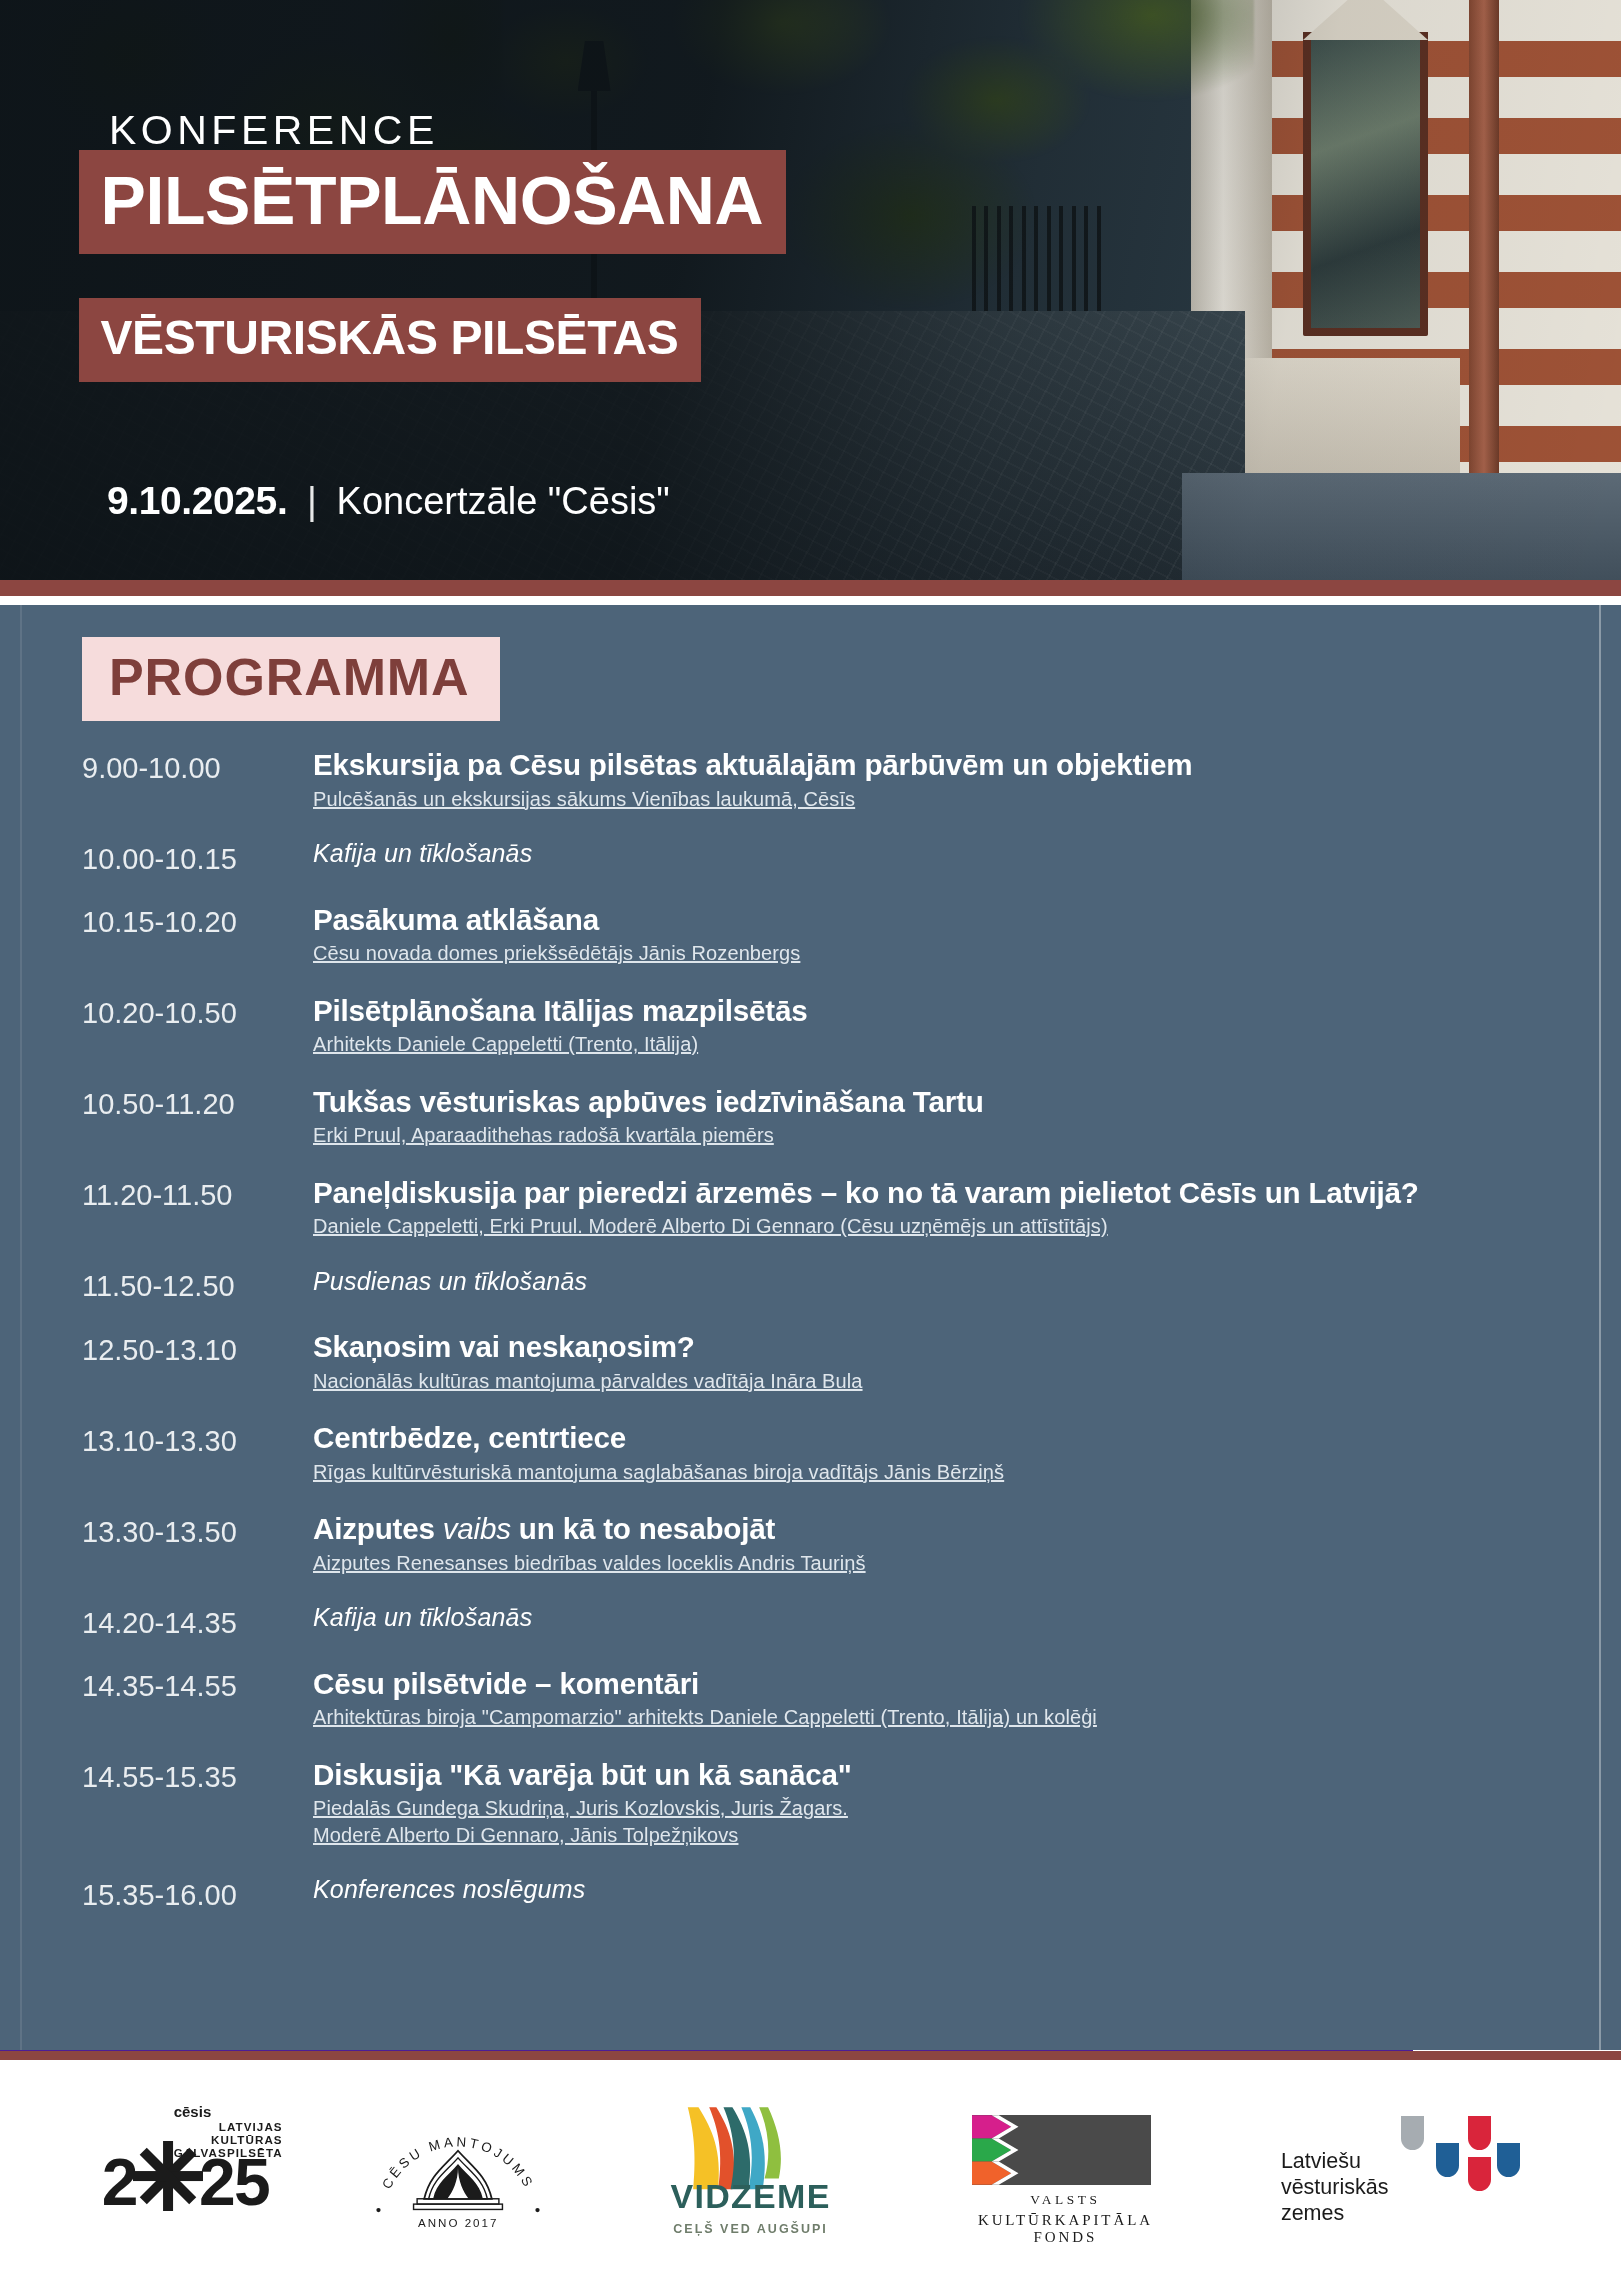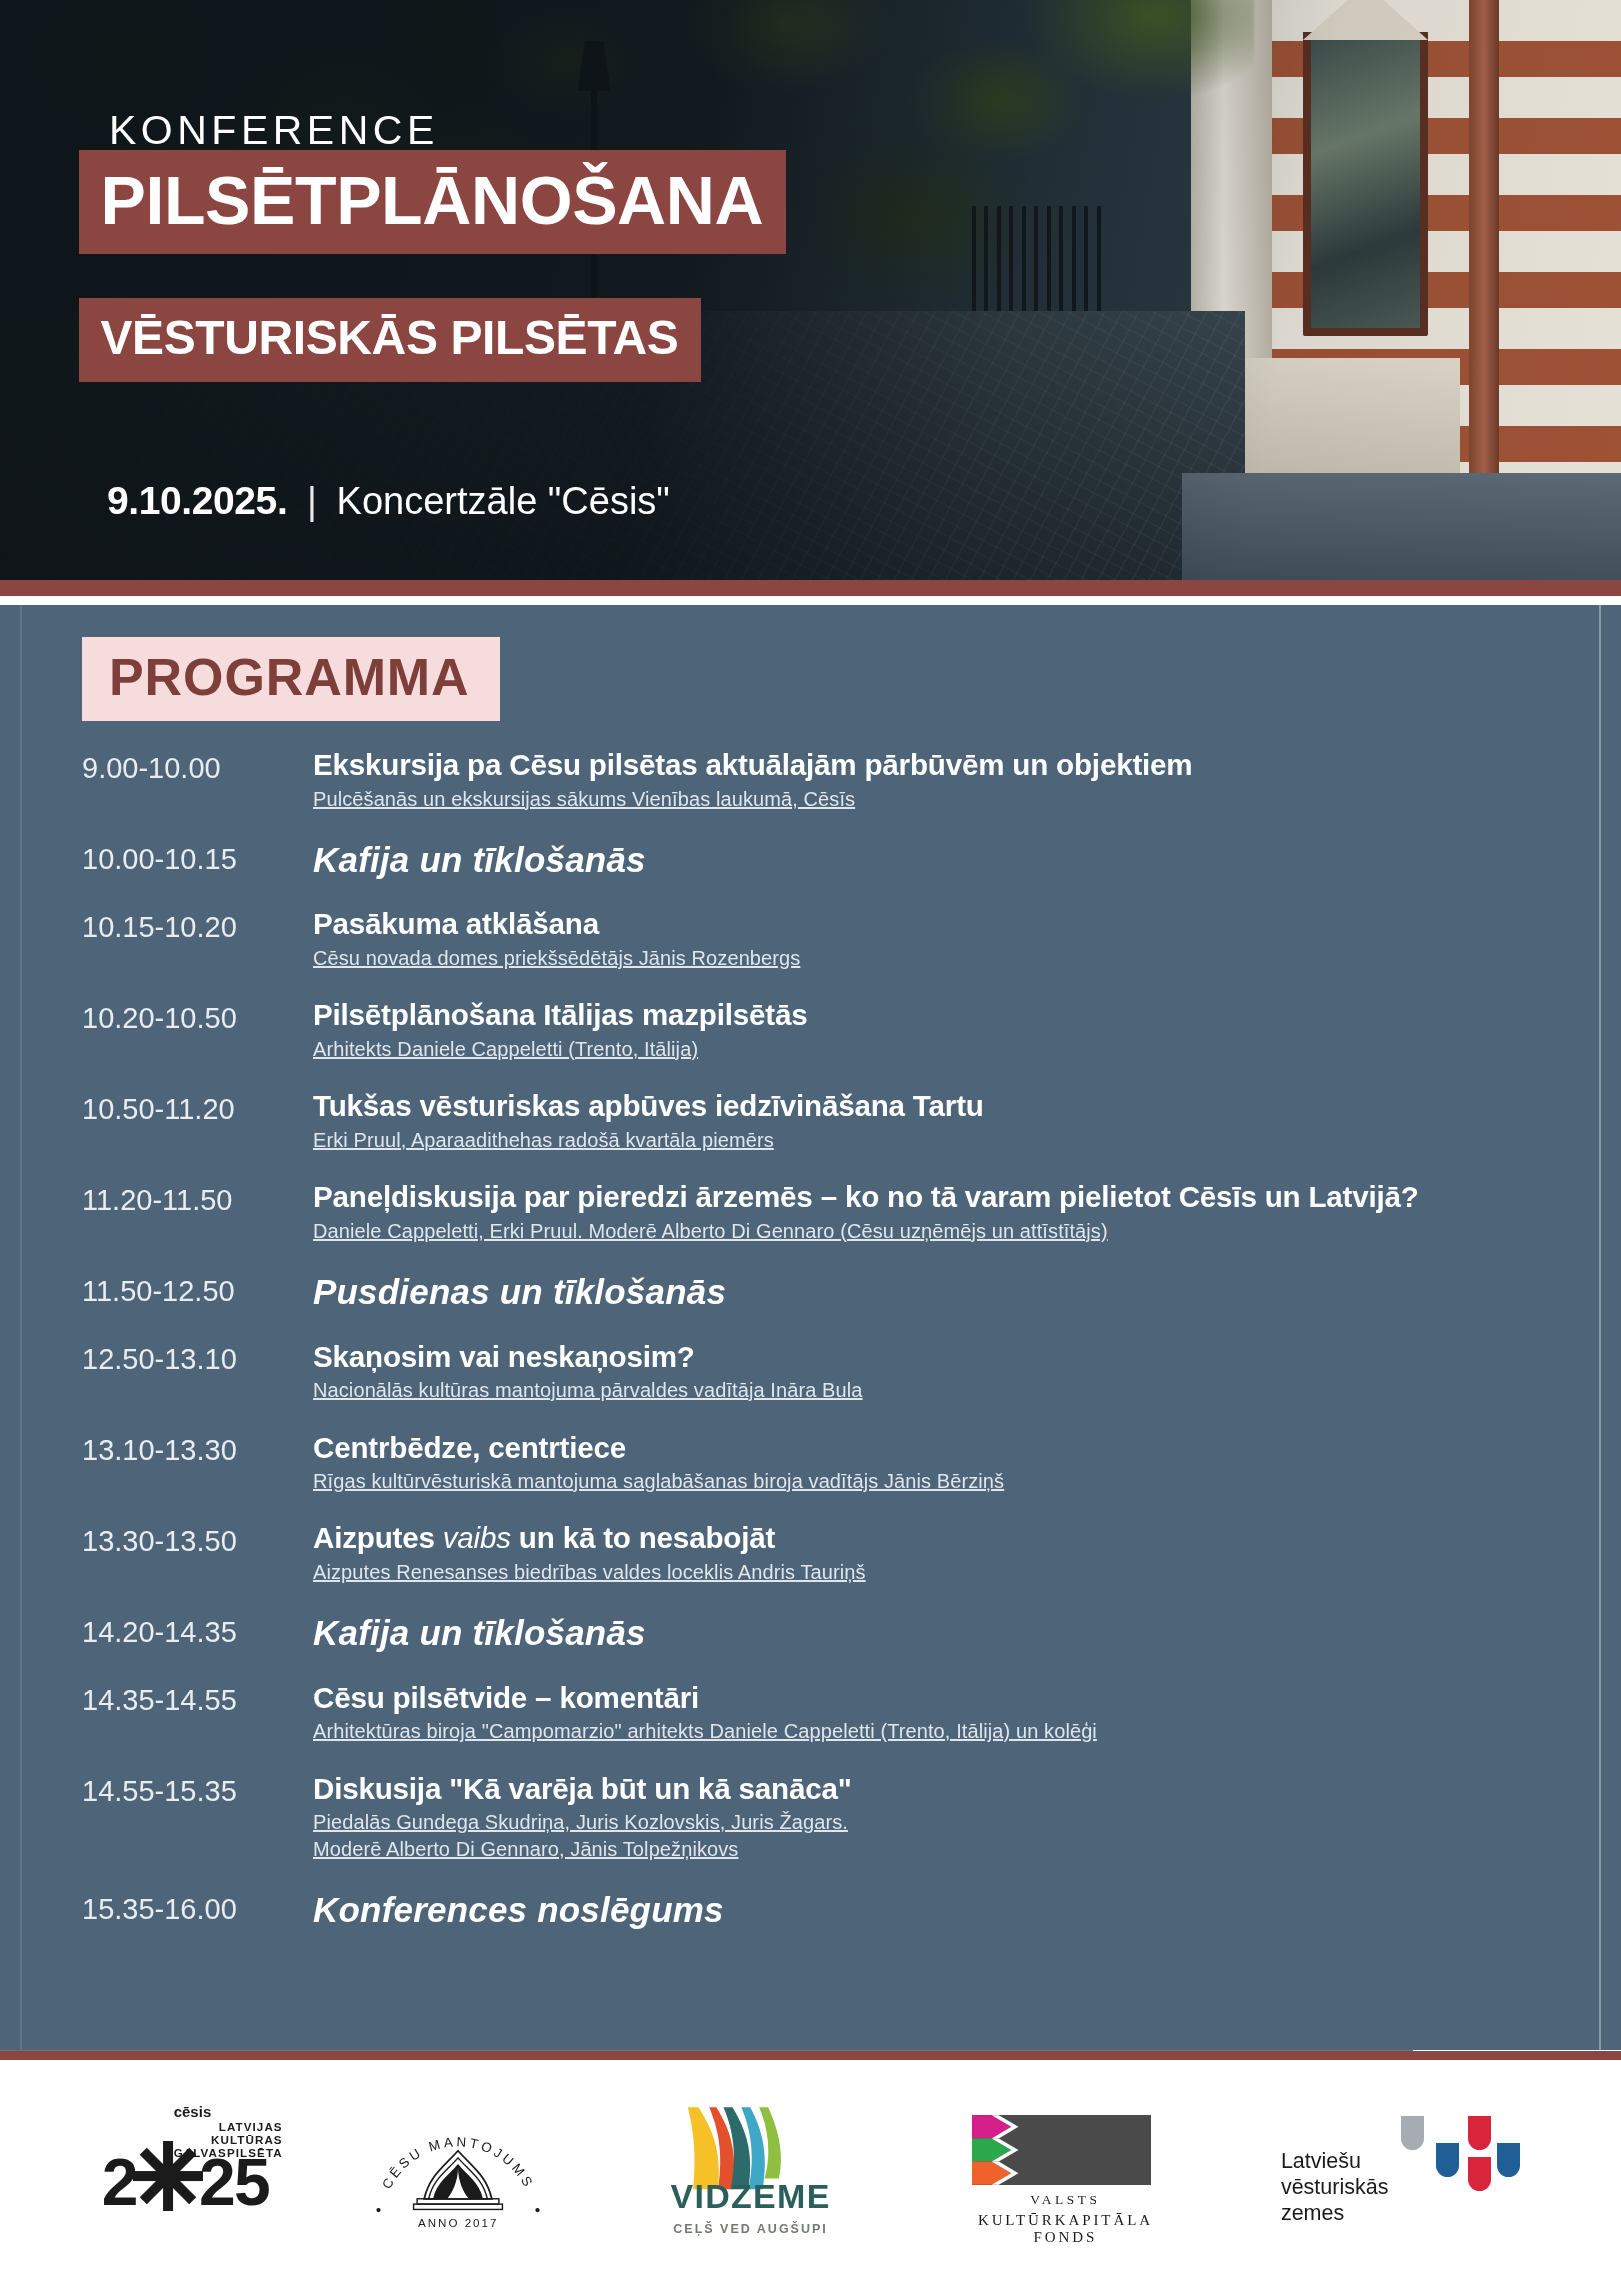--- a/index.html
+++ b/index.html
@@ -9,21 +9,21 @@
     height: 2293px;
     font-family: "Liberation Sans", sans-serif;
     background: #ffffff;
     overflow: hidden;
   }
 
   .poster {
     position: relative;
     width: 1413px;
     height: 2293px;
-    background: #737373;
+    background: #4c1d95;
   }
 
   
   .hero {
     position: relative;
     width: 1621px;
     height: 580px;
     overflow: hidden;
     background: #1d2630;
   }
@@ -248,23 +248,23 @@
   .row-title {
     color: #ffffff;
     font-size: 29.6px;
     font-weight: 700;
     line-height: 1.18;
     letter-spacing: -0.2px;
   }
   .row-title .lite { font-weight: 400; font-style: italic; }
 
   .row-title.italic {
-    font-weight: 700;
+    font-weight: 400;
     font-style: italic;
-    font-size: 35px;
+    font-size: 25px;
     letter-spacing: 0.2px;
   }
 
   .row-sub {
     color: #dfe6ec;
     font-size: 20px;
     font-weight: 300;
     line-height: 1.32;
     margin-top: 2.7px;
     letter-spacing: 0.1px;

